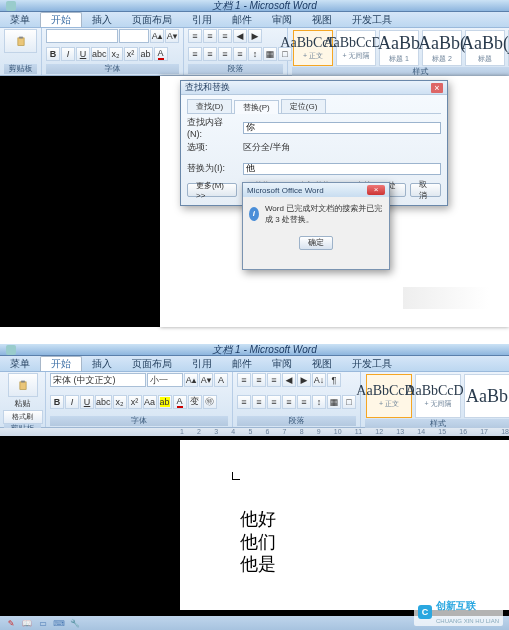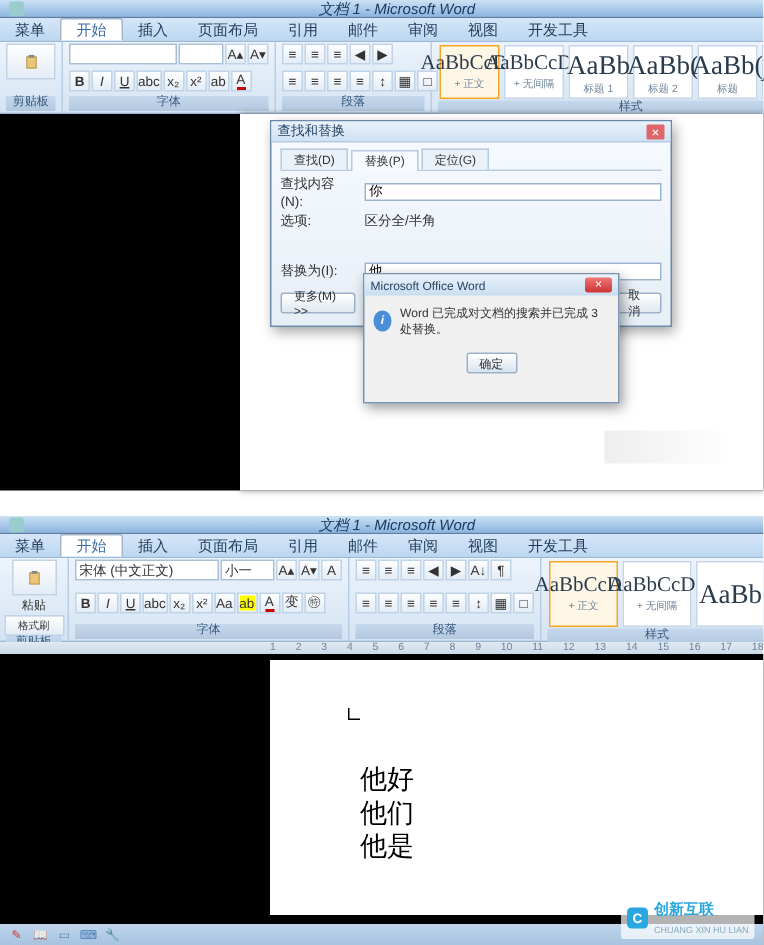--- a/index.html
+++ b/index.html
@@ -10,21 +10,21 @@
   .shot2 { margin-top: 17px; position: relative; }
   .qat { height: 12px; background: linear-gradient(#cbe2f5, #8db5de); border-bottom: 1px solid #5a7fab; display: flex; align-items: center; gap: 4px; padding-left: 6px; color: #fff; font-size: 8px; overflow: hidden; }
   .qat .icon { width: 10px; height: 10px; background: #9cc; border-radius: 2px; display: inline-block; }
   .titlebar-text { color: #1b3a63; text-align: center; flex: 1; font-size: 10px; white-space: nowrap; overflow: hidden; text-overflow: ellipsis; font-style: italic; }
   .menubar { height: 16px; display: flex; align-items: center; font-size: 10px; background: linear-gradient(#d6e6f8, #bcd7f0); border-bottom: 1px solid #9ab9db; }
   .menubar span { padding: 0 10px; color: #1f3b5a; cursor: default; }
   .menubar span.active { background: #fff; border: 1px solid #a7b7c9; border-bottom: none; border-radius: 2px 2px 0 0; color: #3b6ea5; }
   .ribbon { height: 48px; background: linear-gradient(#ecf3fb, #d5e4f3); border-bottom: 1px solid #9db6d2; position: relative; display: flex; }
   .ribbon.big { height: 56px; }
   .ribbon-group { border-right: 1px solid #b7cde6; padding: 1px 4px; display: flex; flex-direction: column; justify-content: space-between; }
-  .group-label { height: 10px; line-height: 10px; background: linear-gradient(#c5d8ed, #b3c8df); text-align: center; font-size: 8px; color: #3b5a7b; font-family: Liberation Mono, monospace; }
+  .group-label { height: 10px; line-height: 10px; background: linear-gradient(#c5d8ed, #b3c8df); text-align: center; font-size: 8px; color: #3b5a7b; }
   .group-label.wide { width: 100%; }
   .ribbon-row { display: flex; gap: 1px; align-items: center; }
   .rbtn { height: 14px; min-width: 14px; background: linear-gradient(#fefefe, #e3ecf6); border: 1px solid #c1d3e7; display: inline-flex; align-items: center; justify-content: center; font-size: 9px; color: #333; }
   .rbtn svg { width: 10px; height: 10px; }
   .font-combo { height: 14px; background: #fff; border: 1px solid #a9bfd7; font-size: 9px; padding: 0 2px; display: inline-flex; align-items: center; }
   .style-tile { width: 40px; height: 36px; background: #fff; border: 1px solid #c7d6e7; margin: 1px; display: inline-flex; flex-direction: column; align-items: center; justify-content: center; font-size: 7px; color: #6f849a; }
   .style-tile.big { width: 46px; height: 44px; }
   .style-tile .preview { font-size: 14px; color: #2a3b4d; font-family: "SimSun", serif; }
   .style-tile.bigp .preview { font-size: 18px; }
   .style-tile.active { border-color: #f5a623; background: #fff7e6; }
@@ -49,21 +49,21 @@
   .dlg-tabs { display: flex; gap: 2px; border-bottom: 1px solid #b8cade; margin-bottom: 1px; }
   .dlg-tabs span { padding: 1px 8px; background: #e9f1f9; border: 1px solid #b8cade; border-bottom: none; font-size: 8px; }
   .dlg-tabs span.active { background: #f7fafe; position: relative; top: 1px; }
   .dlg-row { display: flex; align-items: center; gap: 6px; margin: 2px 0; }
   .dlg-row label { width: 50px; color: #333; }
   .dlg-row input { flex: 1; height: 12px; border: 1px solid #9cb4ce; background: #fff; font-size: 9px; padding: 0 2px; }
   .dlg-buttons { display: flex; gap: 4px; justify-content: flex-start; margin-top: 8px; }
   .dlg-btn { height: 14px; padding: 0 8px; background: linear-gradient(#fefefe, #e0e8f0); border: 1px solid #9db2c9; border-radius: 2px; font-size: 8px; display: inline-flex; align-items: center; }
 
   
-  .msgbox { position: absolute; left: 242px; top: 182px; width: 171px; background: #f0f0f0; border: 1px solid #7a93b0; box-shadow: 2px 3px 8px rgba(0,0,0,.4); z-index: 10; }
+  .msgbox { position: absolute; left: 242px; top: 182px; width: 148px; background: #f0f0f0; border: 1px solid #7a93b0; box-shadow: 2px 3px 8px rgba(0,0,0,.4); z-index: 10; }
   .msg-title { height: 14px; background: linear-gradient(#eaf3fb, #c8ddf0); display: flex; align-items: center; padding: 0 4px; font-size: 8px; color: #2a4465; }
   .msg-title .close { margin-left: auto; width: 18px; height: 10px; background: linear-gradient(#e77, #c33); color: #fff; text-align: center; border-radius: 2px; font-size: 8px; line-height: 10px; }
   .msg-body { padding: 6px; display: flex; gap: 6px; font-size: 8px; align-items: center; }
   .msg-body .info { width: 14px; height: 14px; border-radius: 50%; background: #4a8ed8; color: #fff; text-align: center; line-height: 14px; font-weight: bold; font-style: italic; }
   .msg-btns { text-align: center; padding: 4px 0 19px; }
   .msg-btns .dlg-btn { background: linear-gradient(#fff, #d8e3ef); }
 
   .grad-placeholder { position: absolute; right: 20px; bottom: 18px; width: 86px; height: 22px; background: linear-gradient(90deg, #eee, #fff); }
 
   .statusbar { height: 14px; background: linear-gradient(#bfd5ec, #a7c3df); display: flex; align-items: center; padding: 0 6px; gap: 6px; font-size: 8px; color: #2a4465; }
@@ -204,21 +204,21 @@
         <span>定位(G)</span>
       </div>
       <div class="dlg-row">
         <label>查找内容(N):</label>
         <input type="text" value="你" style="">
       </div>
       <div class="dlg-row">
         <label>选项:</label>
         <span>区分全/半角</span>
       </div>
-      <div class="dlg-row" style="margin-top:20px">
+      <div class="dlg-row" style="margin-top:8px">
         <label>替换为(I):</label>
         <input type="text" value="他" style="">
       </div>
       <div class="dlg-buttons">
         <span class="dlg-btn">更多(M) &gt;&gt;</span>
         <span style="flex:1"></span>
         <span class="dlg-btn">替换(R)</span>
         <span class="dlg-btn">全部替换(A)</span>
         <span class="dlg-btn">查找下一处(F)</span>
         <span class="dlg-btn">取消</span>

